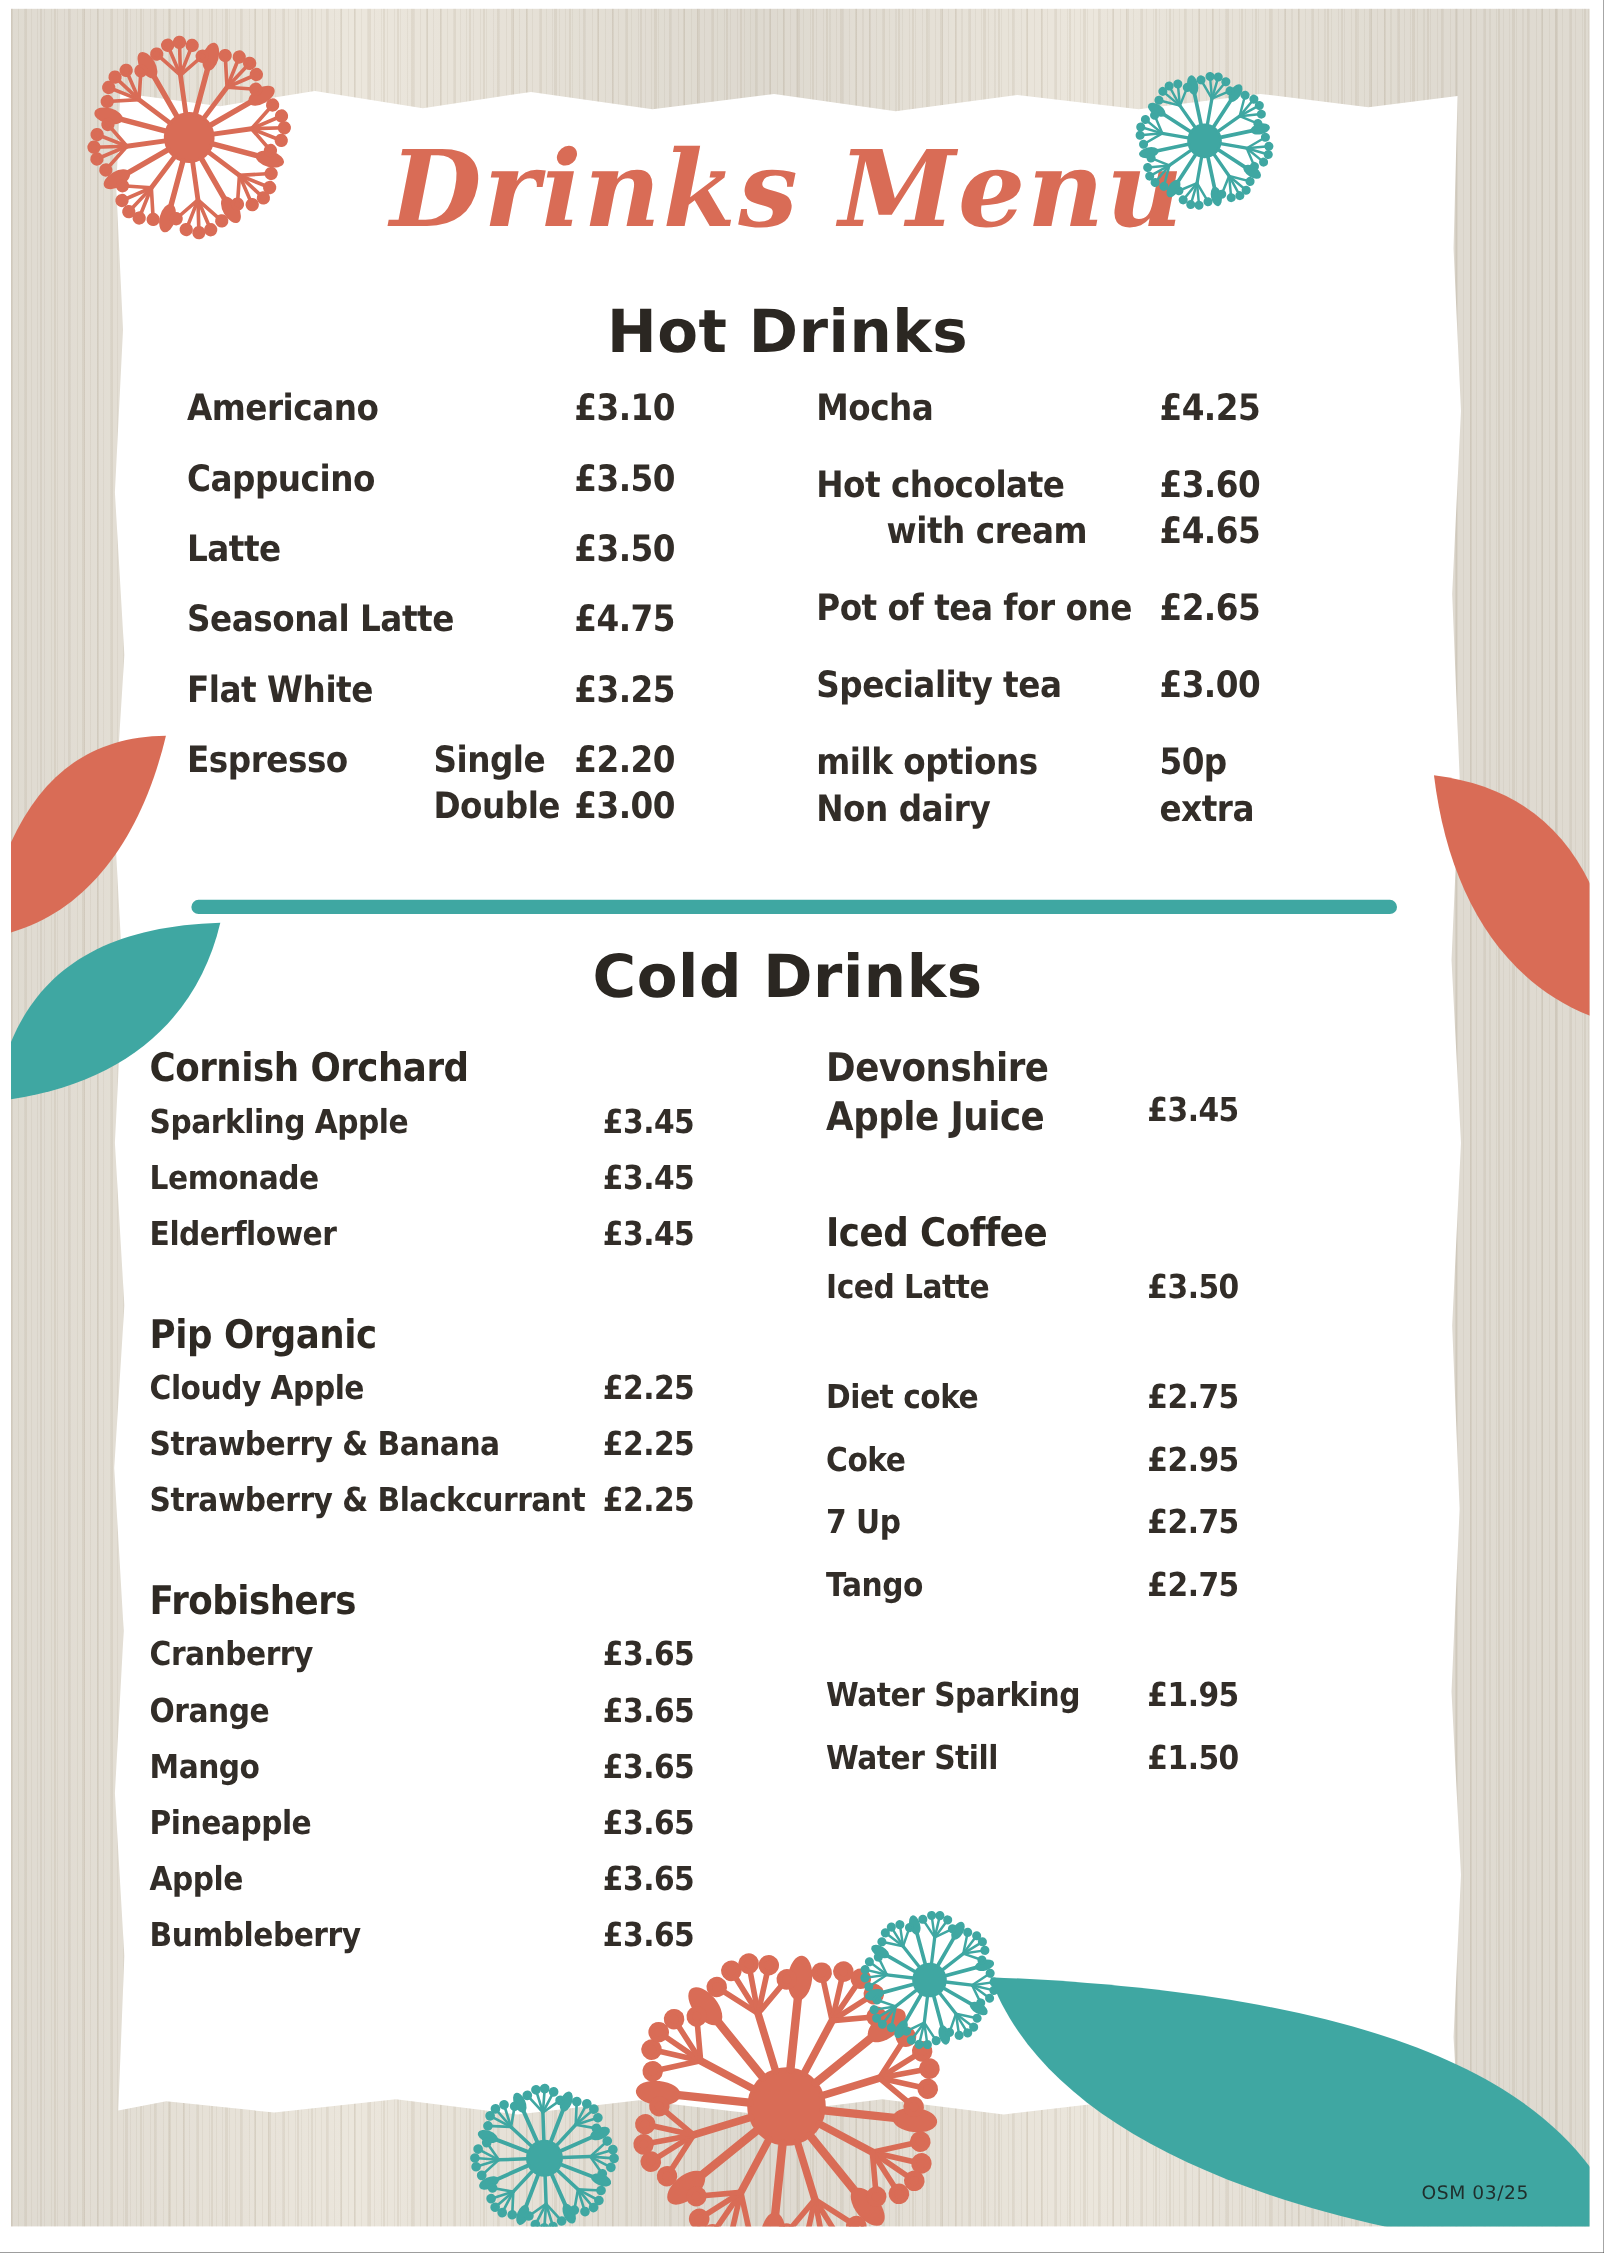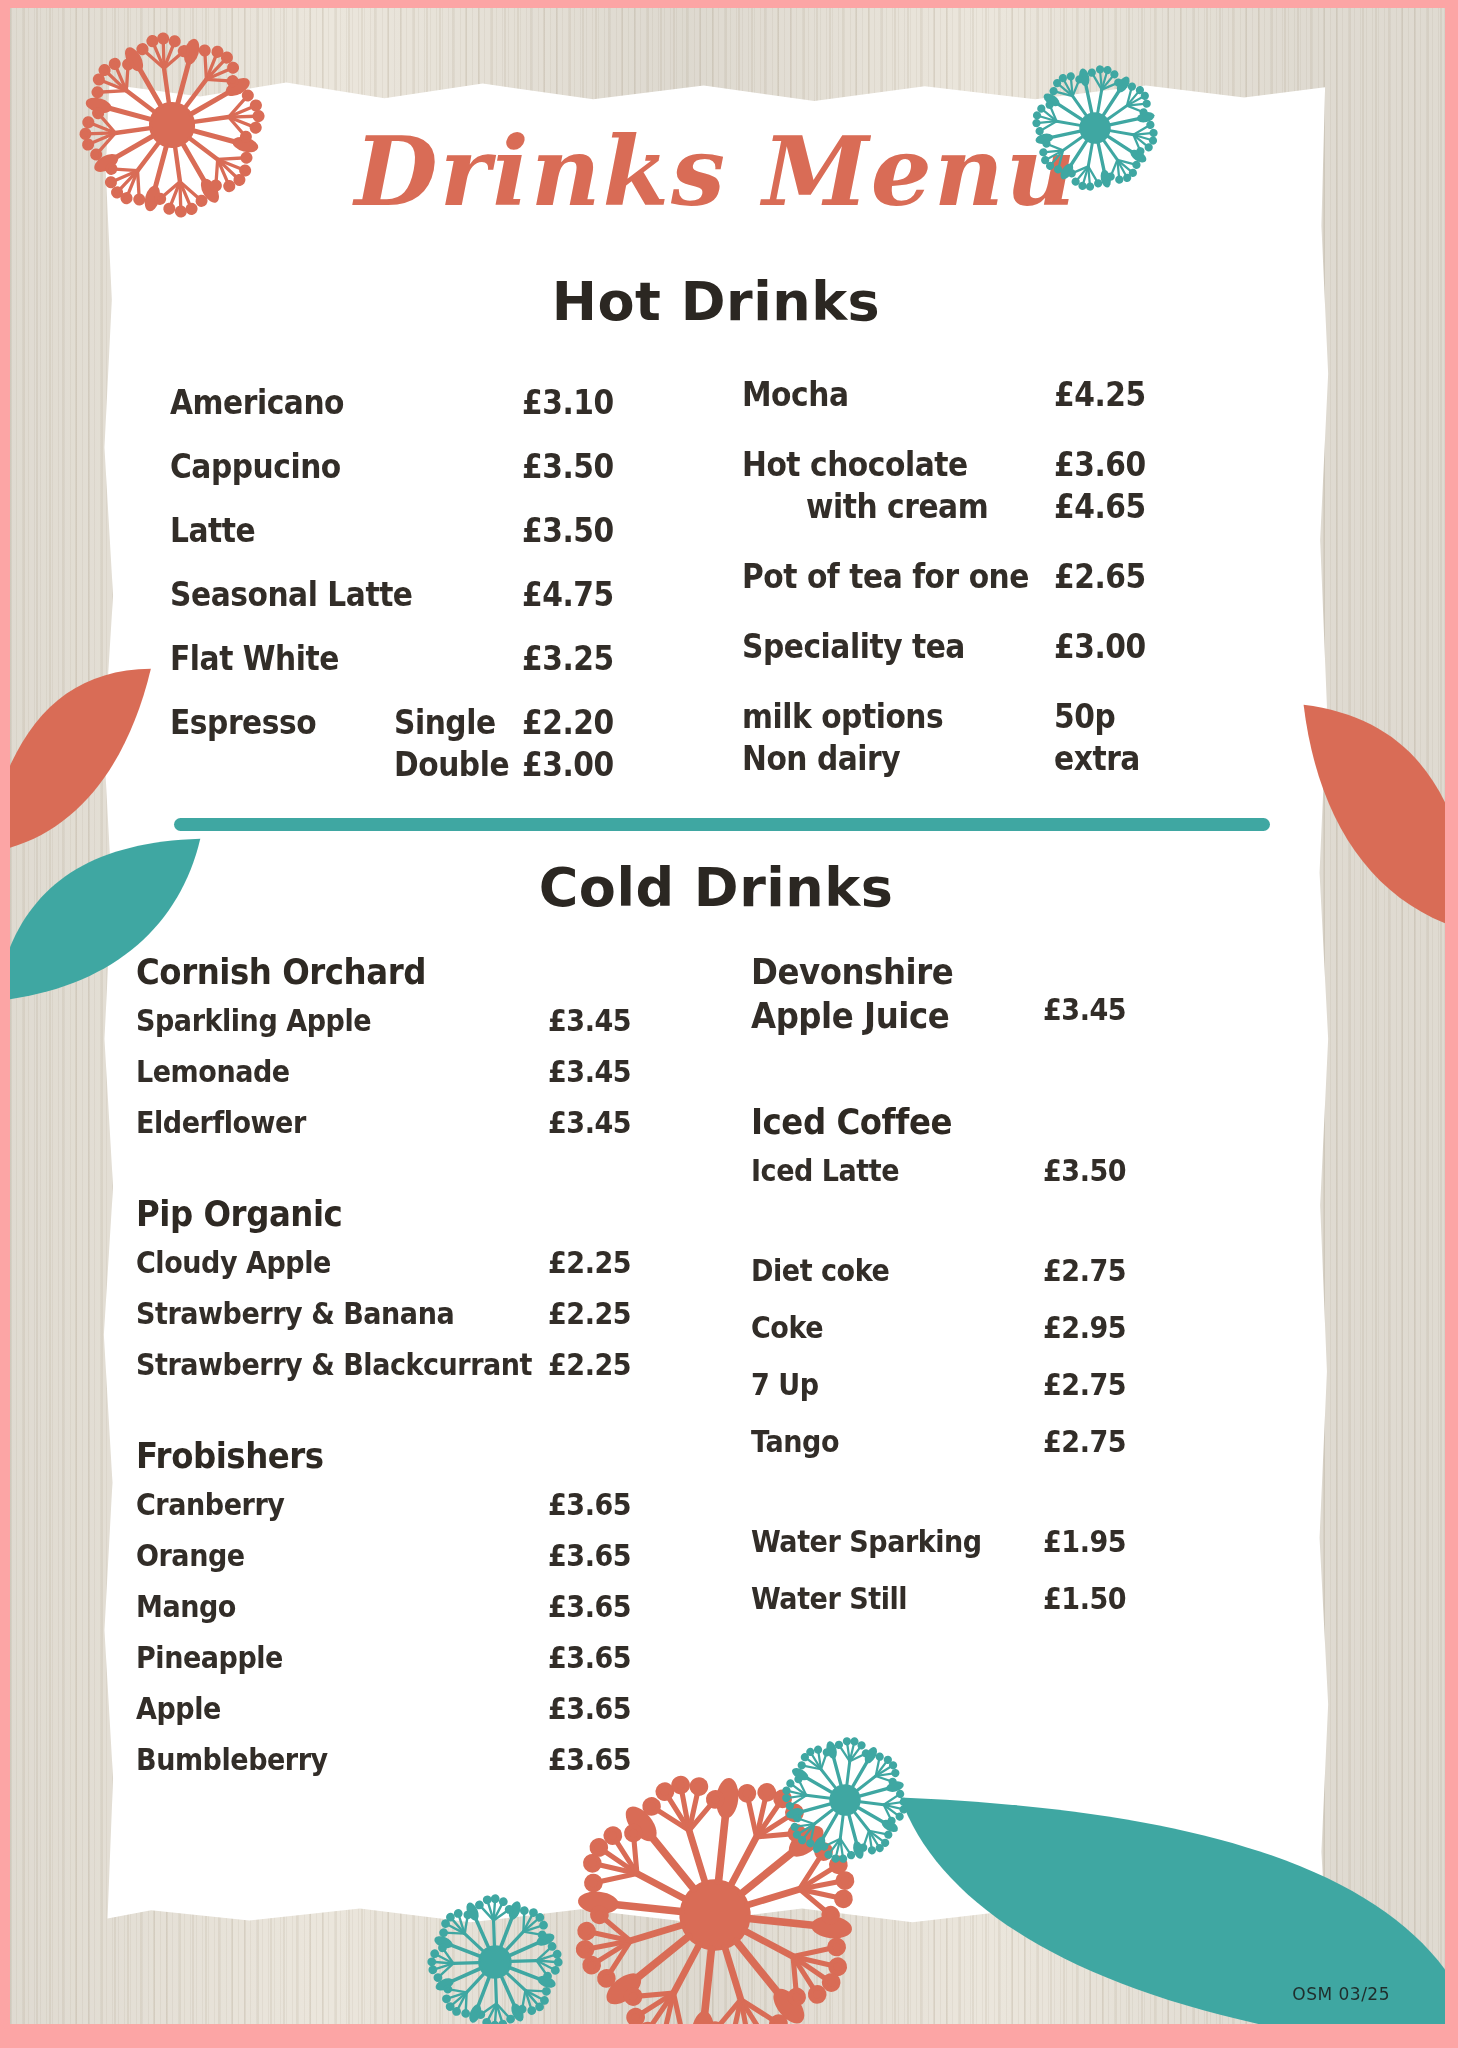--- a/index.html
+++ b/index.html
@@ -1,16 +1,16 @@
 <!DOCTYPE html>
 <html><head>
 <meta charset="utf-8">
 <style>
   html,body{margin:0;padding:0;background:#000;}
-  .page{position:relative;width:1458px;height:2048px;background:#fca5a5;overflow:hidden;
+  .page{position:relative;width:1458px;height:2048px;background:#ffffff;overflow:hidden;
         font-family:"DejaVu Sans",sans-serif;}
   
   .wood{position:absolute;left:10px;top:8px;right:13px;bottom:24px;
         background-color:#EBE6DC;
         background-image:
           repeating-linear-gradient(90deg, rgba(145,128,100,0.12) 0px, rgba(145,128,100,0.12) 2px, rgba(0,0,0,0) 2px, rgba(0,0,0,0) 13px),
           repeating-linear-gradient(90deg, rgba(120,104,78,0.07) 0px, rgba(120,104,78,0.07) 1px, rgba(0,0,0,0) 1px, rgba(0,0,0,0) 6px),
           linear-gradient(90deg, rgba(0,0,0,0.05), rgba(0,0,0,0) 22%, rgba(0,0,0,0.06) 47%, rgba(0,0,0,0) 68%, rgba(0,0,0,0.05) 90%);
   }
   
@@ -22,21 +22,21 @@
   .title{position:absolute;top:44px;left:0;width:100%;text-align:center;
          font-family:"DejaVu Serif",serif;font-style:italic;font-weight:bold;
          font-size:96px;line-height:1.05;letter-spacing:2px;}
   .section-heading{position:absolute;left:0;width:100%;text-align:center;
          font-weight:bold;font-size:54px;line-height:60px;color:#2B2722;letter-spacing:0.5px;}
   #hot-heading{top:194px;}
   #cold-heading{top:780px;}
   .divider{position:absolute;top:740px;left:72px;width:1096px;height:13px;border-radius:7px;}
   
   .cols{position:absolute;display:flex;}
-  #hot-cols{top:296px;left:68px;width:1092px;align-items:flex-end;}
+  #hot-cols{top:272px;left:68px;width:1092px;}
   #hot-left{width:460px;}
   #hot-right{width:420px;margin-left:112px;}
   #cold-cols{top:872px;left:34px;width:1015px;justify-content:space-between;}
   #cold-left{width:520px;}
   #cold-right{width:400px;}
   .row{display:flex;align-items:flex-start;}
   .names{flex:1;min-width:0;}
   .prices{width:108px;}
   .vars{width:128px;}
   .nm,.pr{white-space:nowrap;color:#322D28;font-weight:bold;}

